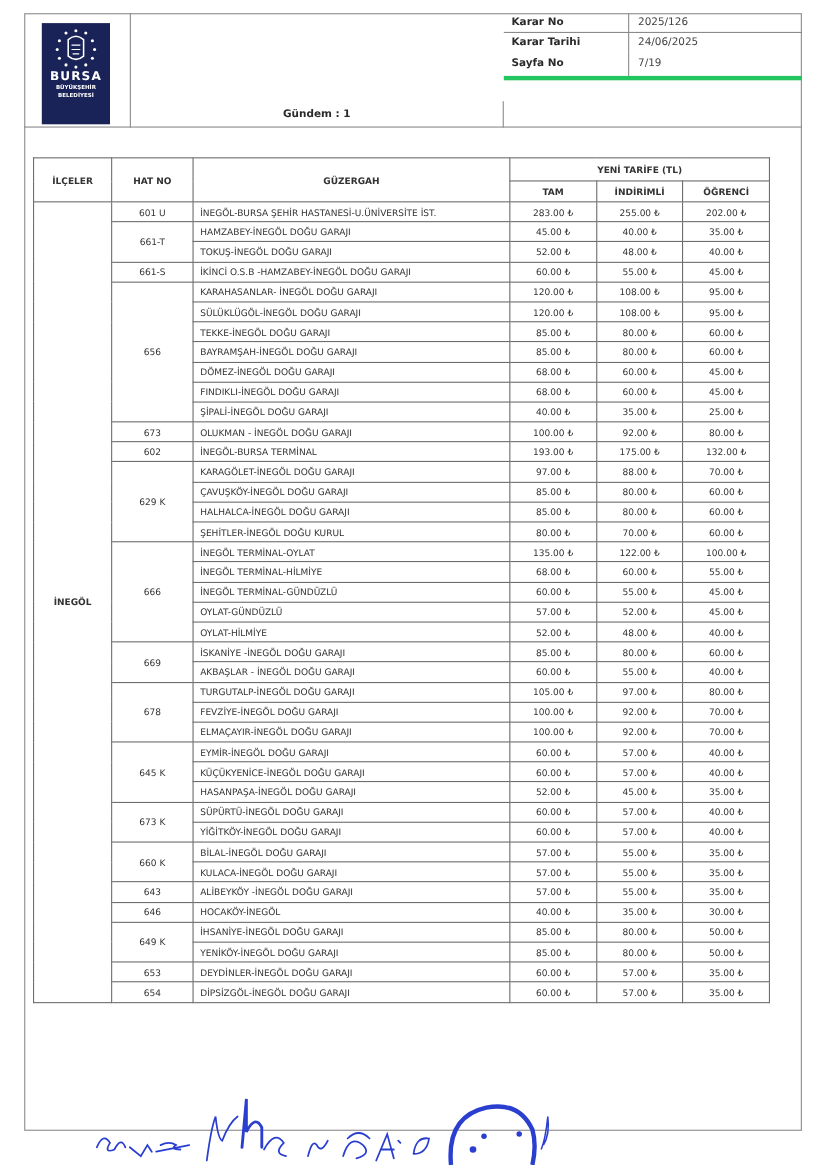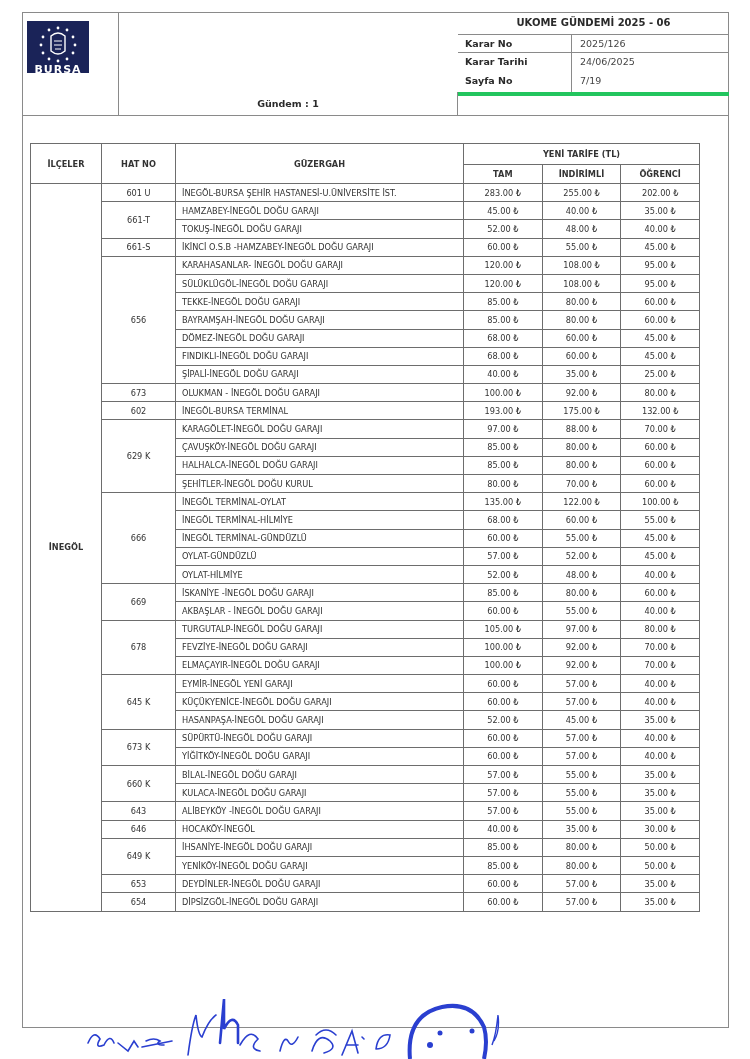--- a/index.html
+++ b/index.html
@@ -3,21 +3,21 @@
 <meta charset="utf-8">
 <style>
   html, body { margin:0; padding:0; }
   body { width:750px; height:1059px; background:#ffffff; position:relative; overflow:hidden;
          font-family:"DejaVu Sans", sans-serif; color:#2a2a2a; }
   .page-frame { position:absolute; left:22px; top:12px; width:707px; height:1016px;
                 border:1px solid #8a8a8a; box-sizing:border-box; }
   .header { position:absolute; left:22px; top:12px; width:707px; height:104px; box-sizing:border-box;
             border-bottom:1px solid #8a8a8a; }
   .logo-cell { position:absolute; left:0; top:0; width:97px; height:104px; border-right:1px solid #8a8a8a; box-sizing:border-box; }
-  .logo { position:absolute; left:5px; top:9px; width:62px; height:52px; background:#1a2358; }
+  .logo { position:absolute; left:16px; top:9px; width:62px; height:92px; background:#1a2358; }
   .logo .stars { position:absolute; left:0; top:0; width:62px; height:44px; }
   .logo .word { position:absolute; left:0; width:62px; text-align:center; color:#fff; font-weight:bold; }
   .logo .w1 { top:42px; font-size:11px; letter-spacing:1px; }
   .logo .w2 { top:56px; font-size:5px; }
   .logo .w3 { top:63px; font-size:5px; }
   .title-cell { position:absolute; left:97px; top:0; width:339px; height:80px; border-right:1px solid #8a8a8a;
                 border-bottom:1px solid #8a8a8a; box-sizing:border-box; text-align:center; }
   .title-cell .l { font-size:9.5px; font-weight:bold; line-height:12px; color:#222; }
   .title-cell .l0 { margin-top:14px; }
   .title-cell .l3 { font-size:8px; line-height:8px; height:6px; overflow:hidden; }
@@ -70,21 +70,20 @@
         <path d="M24 15 Q31 9 38 15 L38 30 Q31 36 24 30 Z" fill="none" stroke="#ffffff" stroke-width="1.4"></path>
         <path d="M27 20 L35 20 M27 24 L35 24 M28 28 L34 28" stroke="#ffffff" stroke-width="1"></path>
       </svg>
       <div class="word w1">BURSA</div>
       <div class="word w2">BÜYÜKŞEHİR</div>
       <div class="word w3">BELEDİYESİ</div>
     </div>
   </div>
   <div class="gundem-cell">Gündem : 1</div>
   <div class="meta">
-    <div class="agenda">UKOME GÜNDEMİ 2025 - 06</div>
     <div class="row">
       <span class="k">Karar No</span>
       <span class="v">2025/126</span>
     </div>
     <div class="row noline">
       <span class="k">Karar Tarihi</span>
       <span class="v">24/06/2025</span>
     </div>
     <div class="row tall">
       <span class="k">Sayfa No</span>
@@ -276,21 +275,21 @@
         <td class="c-num">70.00 ₺</td>
       </tr>
       <tr>
         <td class="c-guz">ELMAÇAYIR-İNEGÖL DOĞU GARAJI</td>
         <td class="c-num">100.00 ₺</td>
         <td class="c-num">92.00 ₺</td>
         <td class="c-num">70.00 ₺</td>
       </tr>
       <tr>
         <td class="c-hat" rowspan="3">645 K</td>
-        <td class="c-guz">EYMİR-İNEGÖL YENİ GARAJI</td>
+        <td class="c-guz">EYMİR-İNEGÖL DOĞU GARAJI</td>
         <td class="c-num">60.00 ₺</td>
         <td class="c-num">57.00 ₺</td>
         <td class="c-num">40.00 ₺</td>
       </tr>
       <tr>
         <td class="c-guz">KÜÇÜKYENİCE-İNEGÖL DOĞU GARAJI</td>
         <td class="c-num">60.00 ₺</td>
         <td class="c-num">57.00 ₺</td>
         <td class="c-num">40.00 ₺</td>
       </tr>

